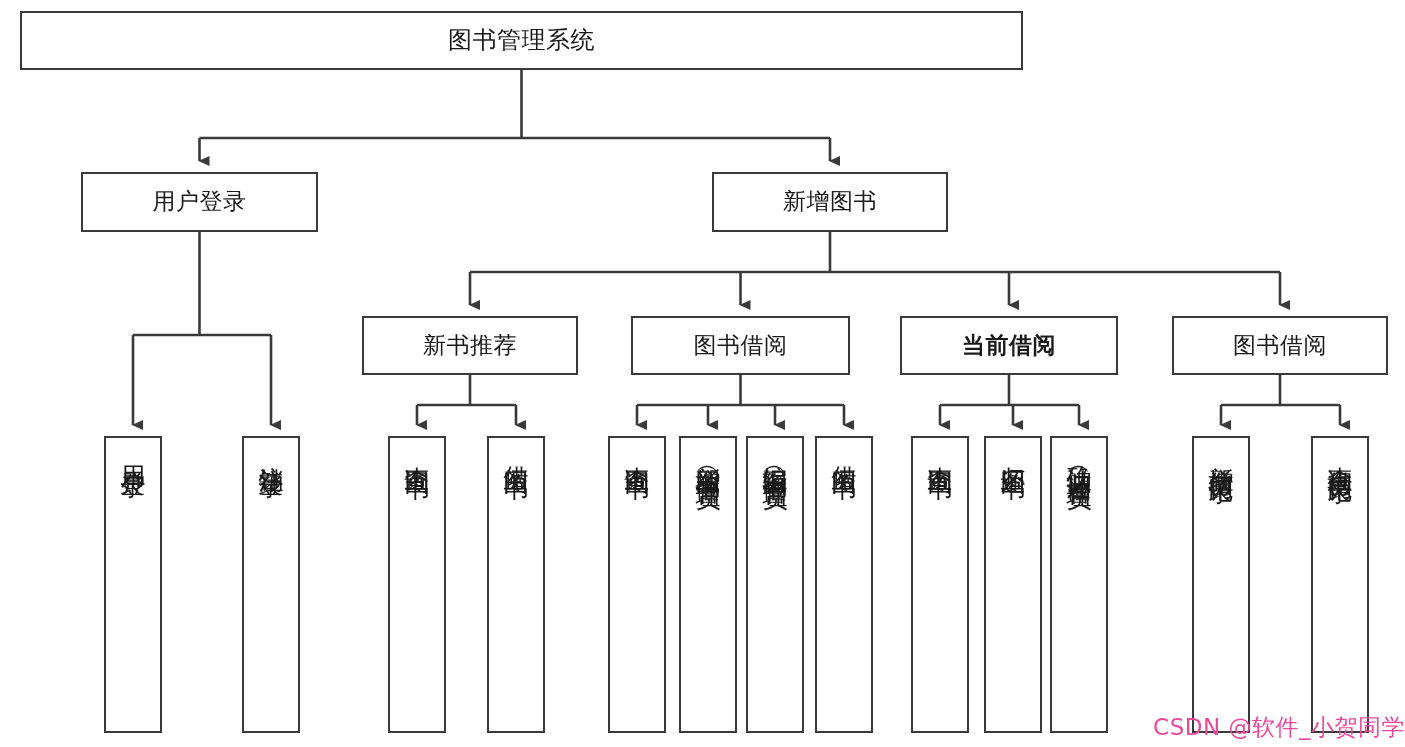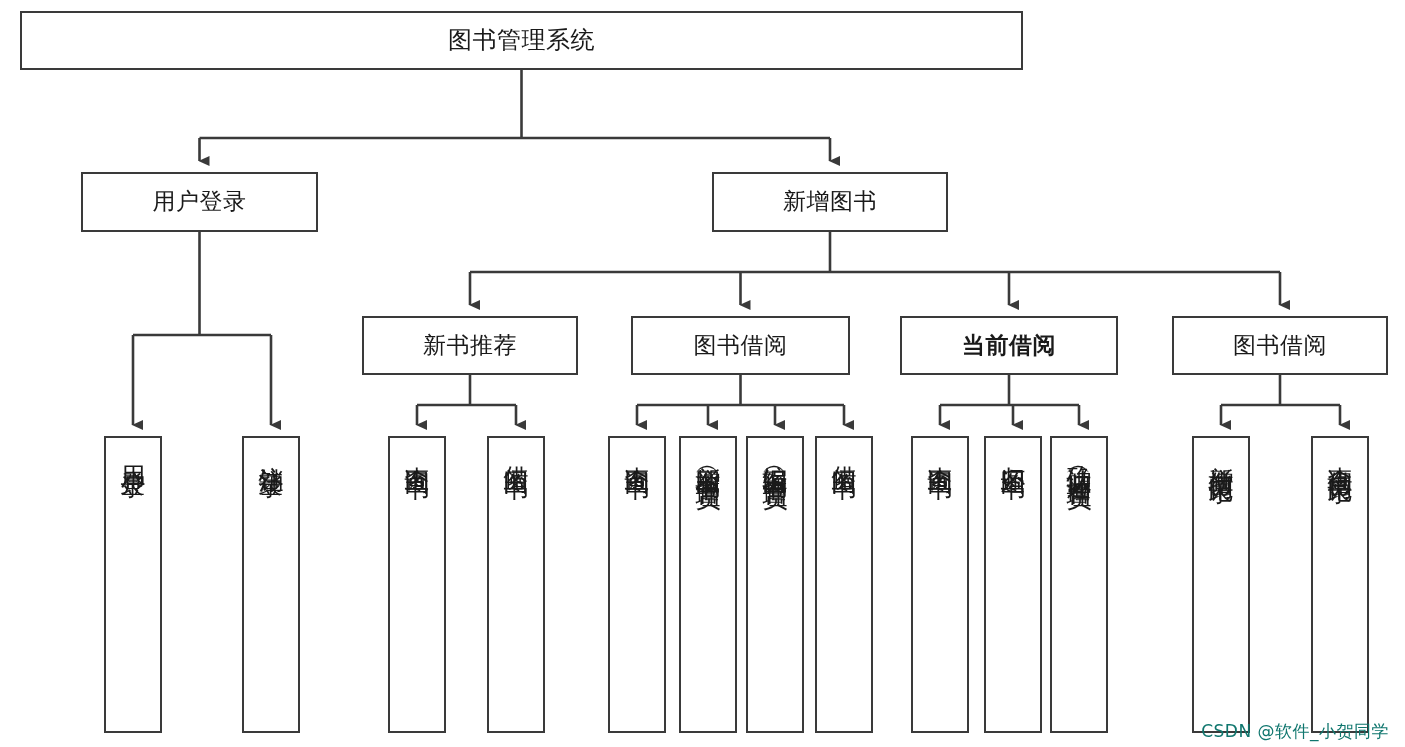--- a/index.html
+++ b/index.html
@@ -59,24 +59,24 @@
   .node.vert .node-label {
     writing-mode: vertical-rl;
     text-orientation: upright;
     font-size: 25px;
     letter-spacing: 3px;
     line-height: 1;
     white-space: nowrap;
   }
   .watermark {
     position: absolute;
-    right: 16px;
+    right: 0;
     bottom: 4px;
-    font-size: 17px;
-    color: #0f766e;
+    font-size: 23px;
+    color: #ec4899;
     white-space: nowrap;
     letter-spacing: 0.5px;
   }
 </style>
 </head>
 <body>
 
 <div id="diagram-root">
 
   <svg id="connectors" viewBox="0 0 1405 747" preserveAspectRatio="none" aria-hidden="true">

